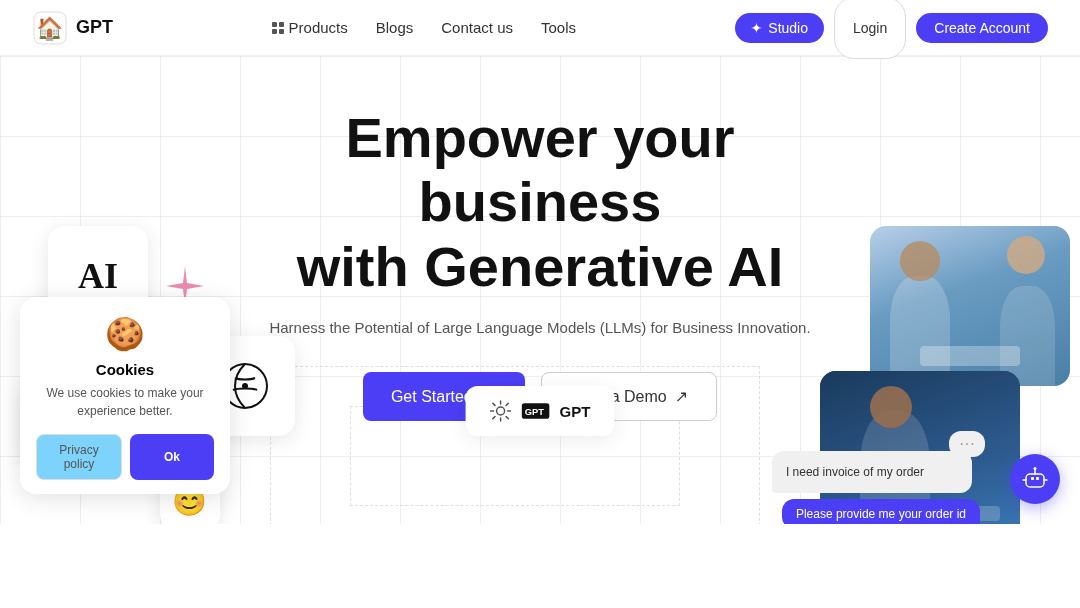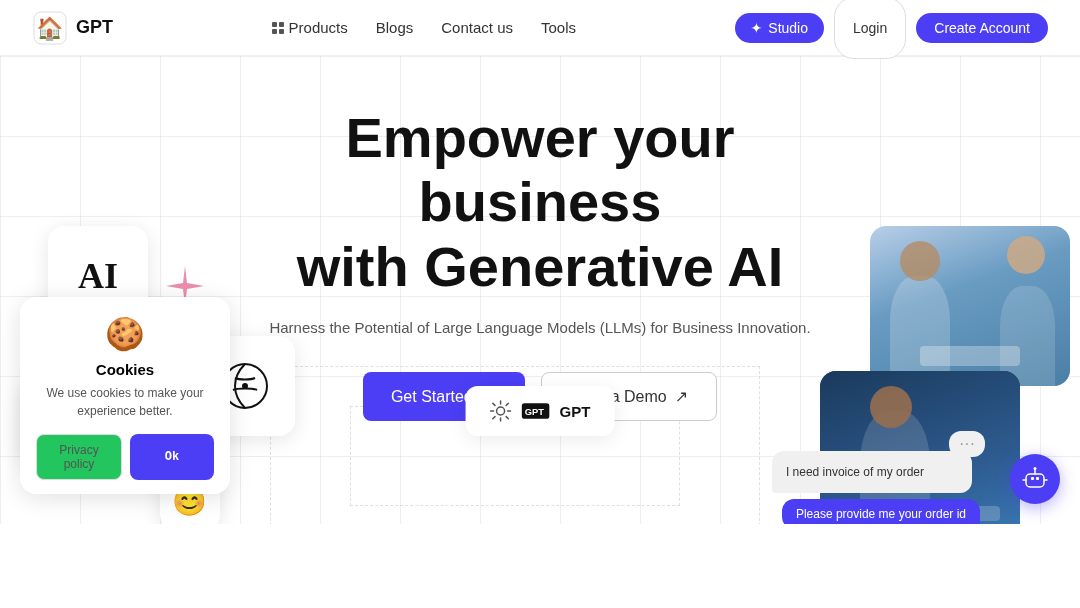--- a/index.html
+++ b/index.html
@@ -133,26 +133,26 @@
     .cookie-banner {
       position: absolute; left: 20px; bottom: 30px; width: 210px;
       background: #fff; border-radius: 16px; box-shadow: 0 4px 24px rgba(0,0,0,0.12);
       padding: 18px 16px 14px; z-index: 20;
     }
     .cookie-icon { font-size: 32px; text-align: center; margin-bottom: 8px; }
     .cookie-title { font-size: 15px; font-weight: 700; text-align: center; margin-bottom: 6px; }
     .cookie-text { font-size: 12px; color: #555; text-align: center; margin-bottom: 14px; line-height: 1.5; }
     .cookie-actions { display: flex; gap: 8px; }
     .btn-privacy {
-      flex: 1; background: #22c55e; border: 1px solid #ddd; border-radius: 8px;
+      flex: 1; background: #7dd3fc; border: 1px solid #ddd; border-radius: 8px;
       padding: 8px; font-size: 12px; cursor: pointer; color: #555;
     }
     .btn-ok {
       flex: 1; background: #4B3EF5; border: none; border-radius: 8px;
-      padding: 8px; font-size: 12px; cursor: pointer; color: #fff; font-weight: 600; font-family: Liberation Mono, monospace;
+      padding: 8px; font-size: 12px; cursor: pointer; color: #fff; font-weight: 600;
     }
 
     
     .bot-button {
       position: absolute; right: 20px; bottom: 20px; z-index: 20;
       width: 50px; height: 50px; background: #4B3EF5; border-radius: 50%;
       display: flex; align-items: center; justify-content: center; cursor: pointer;
       box-shadow: 0 4px 16px rgba(75,62,245,0.4);
     }
 

